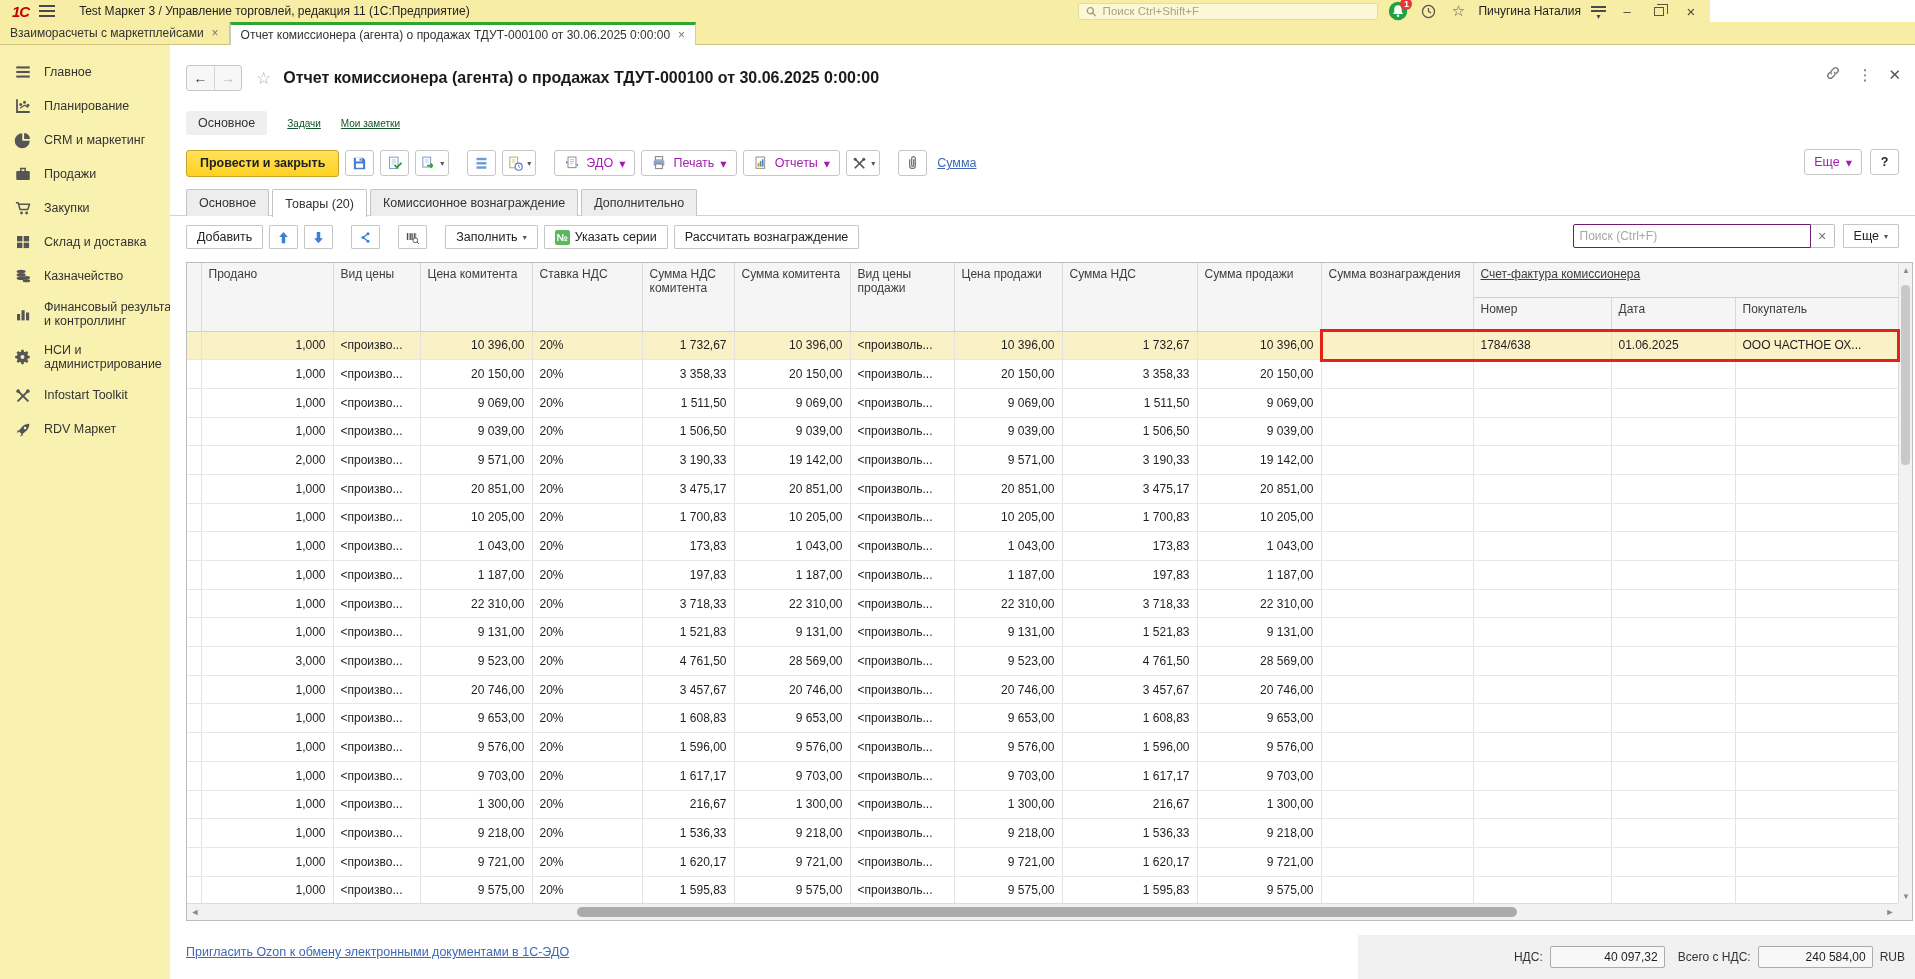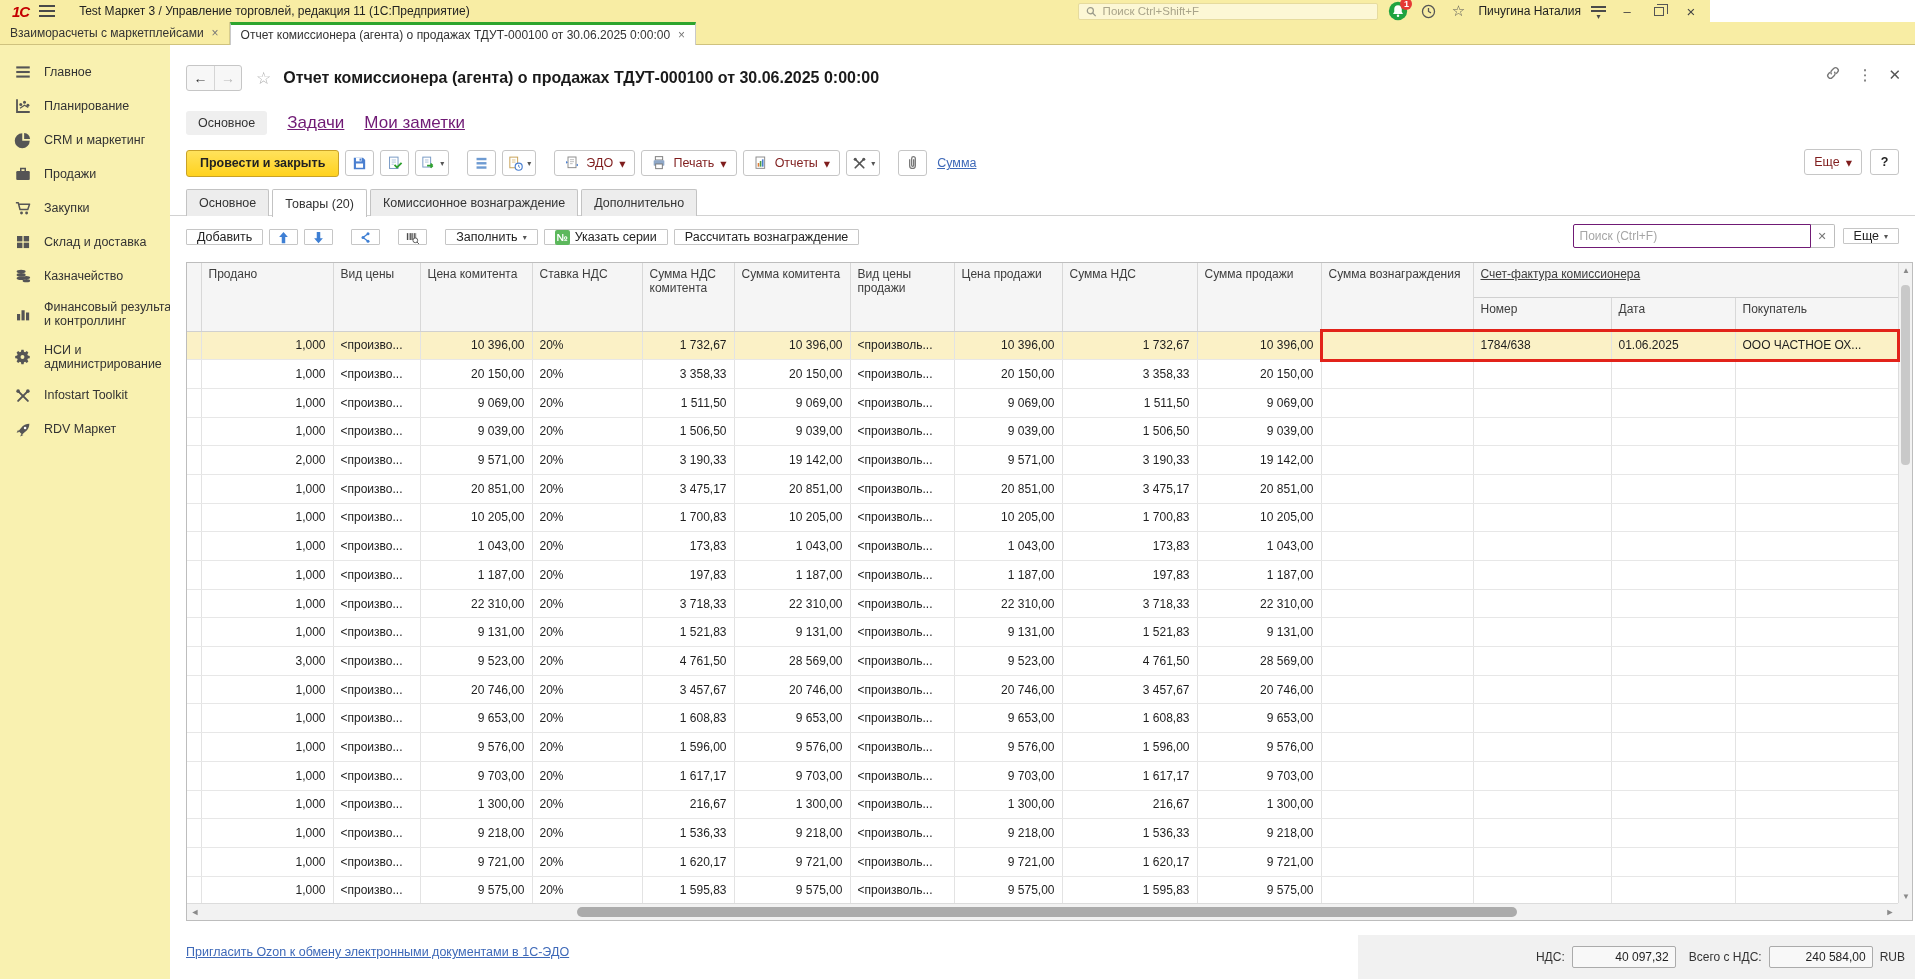--- a/index.html
+++ b/index.html
@@ -48,40 +48,40 @@
   .navbtn { width:27px; height:24px; display:flex; align-items:center; justify-content:center; font-size:14px; color:#333; }
   .navbtn + .navbtn { border-left:1px solid #D5D5D5; color:#B9B9B9; }
   .fav-star { color:#AFAFAF; font-size:17px; margin-left:6px; }
   .doc-title { font-size:16px; font-weight:bold; color:#1a1a1a; white-space:nowrap; margin-left:4px; }
   .nav-right { position:absolute; right:14px; top:20px; display:flex; align-items:center; gap:16px; }
   .nav-right .kebab { color:#666; font-size:15px; }
   .nav-right .formclose { color:#555; font-size:15px; }
 
   .linkrow { position:absolute; left:16px; top:64px; height:28px; display:flex; align-items:center; gap:20px; }
   .pill { background:#EFEFEF; border-radius:3px; padding:5px 12px; font-size:12.5px; color:#333; }
-  .navlink { color:#701a75; text-decoration:underline; font-size:17px; cursor:pointer; }
+  .navlink { color:#14532d; text-decoration:underline; font-size:10px; cursor:pointer; }
 
   .toolbar { position:absolute; left:16px; top:104px; height:28px; display:flex; align-items:center; gap:6px; }
   .btn-primary { background:linear-gradient(#FFE25C,#FFD21E); border:1px solid #C9A227; border-radius:3px; height:27px; padding:0 13px; font-size:12.5px; font-weight:bold; color:#222; display:flex; align-items:center; }
   .ibtn { background:#fff; border:1px solid #C6C6C6; border-radius:3px; height:26px; min-width:29px; padding:0 4px; display:flex; align-items:center; justify-content:center; gap:3px; }
   .ibtn svg { width:17px; height:17px; }
   .ibtn .car { font-size:8px; color:#555; }
-  .lbtn { background:#fff; border:1px solid #C6C6C6; border-radius:3px; height:26px; padding:0 9px; display:flex; align-items:center; gap:6px; font-size:12.5px; color:#7f1d1d; }
+  .lbtn { background:#fff; border:1px solid #C6C6C6; border-radius:3px; height:26px; padding:0 9px; display:flex; align-items:center; gap:6px; font-size:12.5px; color:#a21caf; }
   .lbtn svg { width:16px; height:16px; }
   .tb-gap { width:6px; }
   .filelink { color:#3E69B8; text-decoration:underline; margin-left:4px; }
   .toolbar-right { position:absolute; right:16px; top:104px; display:flex; gap:8px; }
 
   .doctabs { position:absolute; left:16px; top:144px; height:27px; display:flex; gap:3px; z-index:3; }
   .dtab { background:#EDEDED; border:1px solid #C3C3C3; border-bottom:none; border-radius:2px 2px 0 0; padding:0 12px; display:flex; align-items:center; font-size:12.5px; color:#333; }
   .dtab.active { background:#fff; height:28px; position:relative; z-index:4; }
   .tabline { position:absolute; left:0; width:1745px; top:170px; border-bottom:1px solid #D2D2D2; z-index:2; }
 
   .ttoolbar { position:absolute; left:16px; top:179px; height:26px; display:flex; align-items:center; gap:6px; z-index:3; }
-  .sbtn { background:#fff; border:1px solid #C6C6C6; border-radius:1px; height:16px; padding:0 10px; display:flex; align-items:center; gap:5px; font-size:12.5px; color:#222; }
+  .sbtn { background:#fff; border:1px solid #C6C6C6; border-radius:1px; height:24px; padding:0 10px; display:flex; align-items:center; gap:5px; font-size:12.5px; color:#222; }
   .sbtn svg { width:15px; height:15px; }
   .numbadge { background:#5CB85C; color:#fff; font-size:10px; font-weight:bold; border-radius:2px; width:15px; height:15px; display:flex; align-items:center; justify-content:center; }
   .ttool-right { position:absolute; right:16px; top:179px; display:flex; align-items:center; gap:8px; }
   .gsearch { width:238px; height:24px; border:1px solid #701a75; border-radius:2px 0 0 2px; display:flex; align-items:center; padding:0 6px; }
   .gsearch input { border:none; outline:none; width:100%; font-size:12px; color:#444; font-family:"Liberation Sans",sans-serif; }
   .gsearch input::placeholder { color:#A6A6A6; }
   .gclear { width:24px; height:24px; border:1px solid #BDBDBD; border-left:none; border-radius:0 2px 2px 0; background:#fff; display:flex; align-items:center; justify-content:center; color:#777; font-size:11px; margin-left:-8px; }
 
   
   .grid { position:absolute; left:16px; top:217px; width:1727px; height:659px; border:1px solid #BDBDBD; background:#fff; }
@@ -99,21 +99,21 @@
   .vthumb { position:absolute; left:2px; top:22px; width:9px; height:180px; background:#C9C9C9; border-radius:4px; }
   .vs-ar { position:absolute; left:0; width:14px; height:14px; color:#8a8a8a; font-size:8px; display:flex; align-items:center; justify-content:center; }
   .hscroll { position:absolute; left:0; right:14px; bottom:0; height:17px; background:#F2F2F2; border-top:1px solid #DCDCDC; }
   .hthumb { position:absolute; left:390px; top:3px; width:940px; height:10px; background:#ABABAB; border-radius:5px; }
   .hs-ar { position:absolute; top:0; width:16px; height:16px; color:#8a8a8a; font-size:9px; display:flex; align-items:center; justify-content:center; }
   .corner { position:absolute; right:0; bottom:0; width:14px; height:17px; background:#F2F2F2; }
 
   
   .footer-link { position:absolute; left:16px; top:900px; font-size:12.5px; color:#3E69B8; text-decoration:underline; }
   .totals { position:absolute; left:1188px; right:0; top:890px; bottom:0; background:#F1F1F1; display:flex; align-items:center; justify-content:flex-end; gap:7px; padding-right:10px; font-size:12px; color:#333; }
-  .totbox { width:104px; height:22px; background:#F8F8F8; border:1px solid #ABABAB; border-radius:2px; display:flex; align-items:center; justify-content:flex-end; padding:0 6px; font-size:12px; color:#1e1e1e; }
+  .totbox { width:115px; height:22px; background:#F8F8F8; border:1px solid #ABABAB; border-radius:2px; display:flex; align-items:center; justify-content:flex-end; padding:0 6px; font-size:12px; color:#1e1e1e; }
 </style>
 </head>
 <body>
 
 <div class="titlebar">
   <span class="logo1c">1С</span>
   <span class="hamb"></span>
   <span class="tb-title">Test Маркет 3 / Управление торговлей, редакция 11  (1С:Предприятие)</span>
   <span class="tb-spacer"></span>
   <div class="tb-search">

